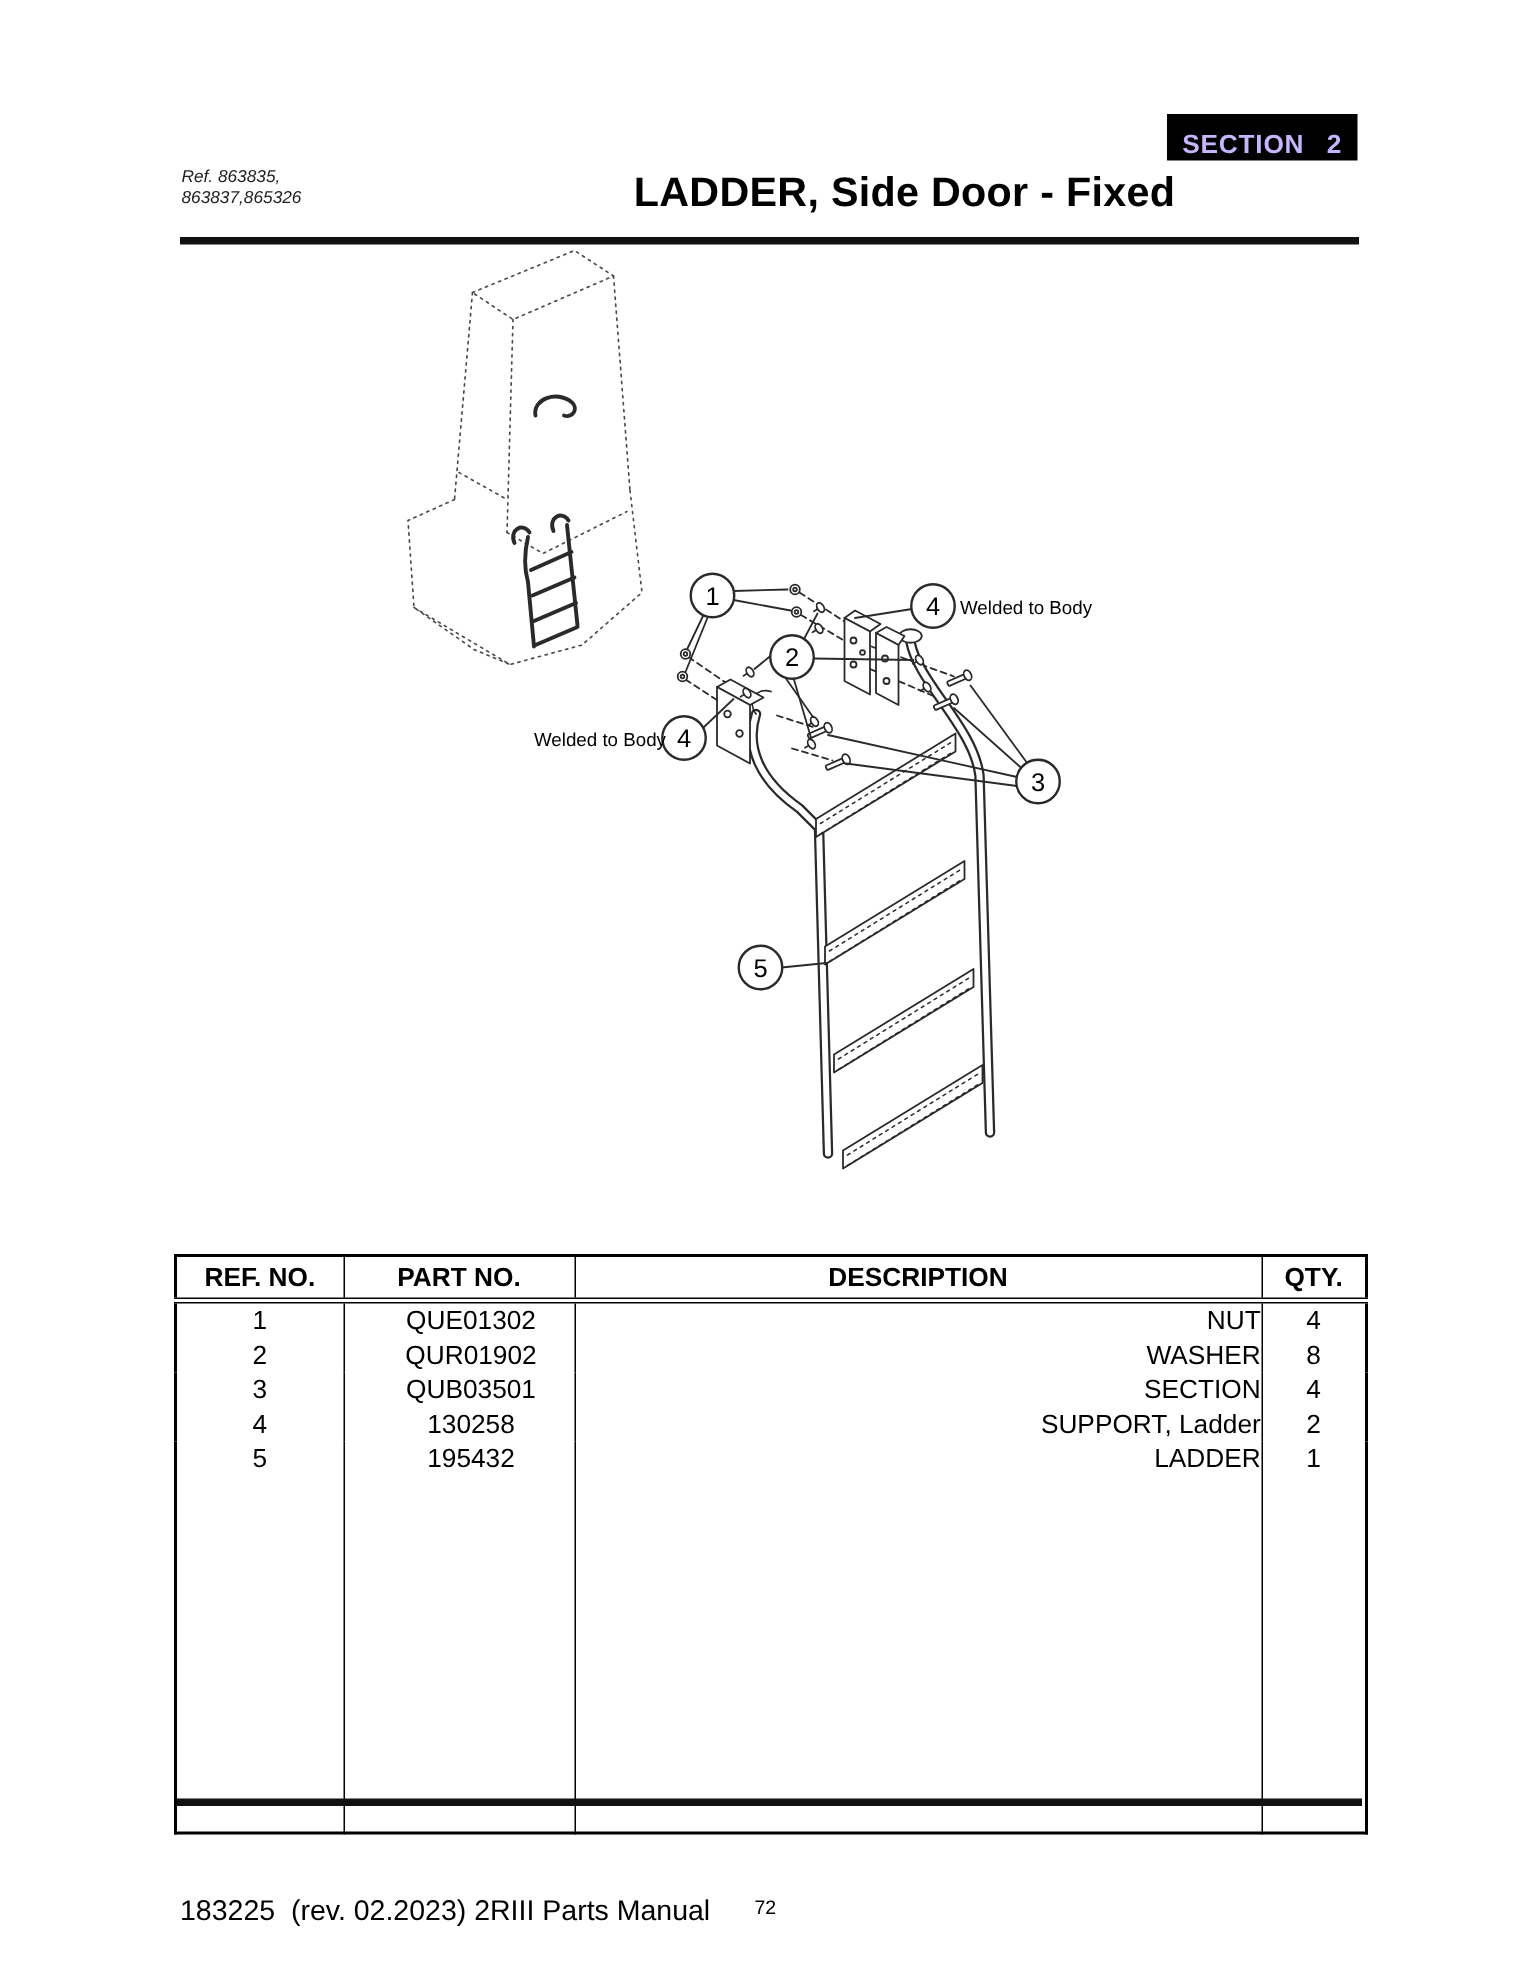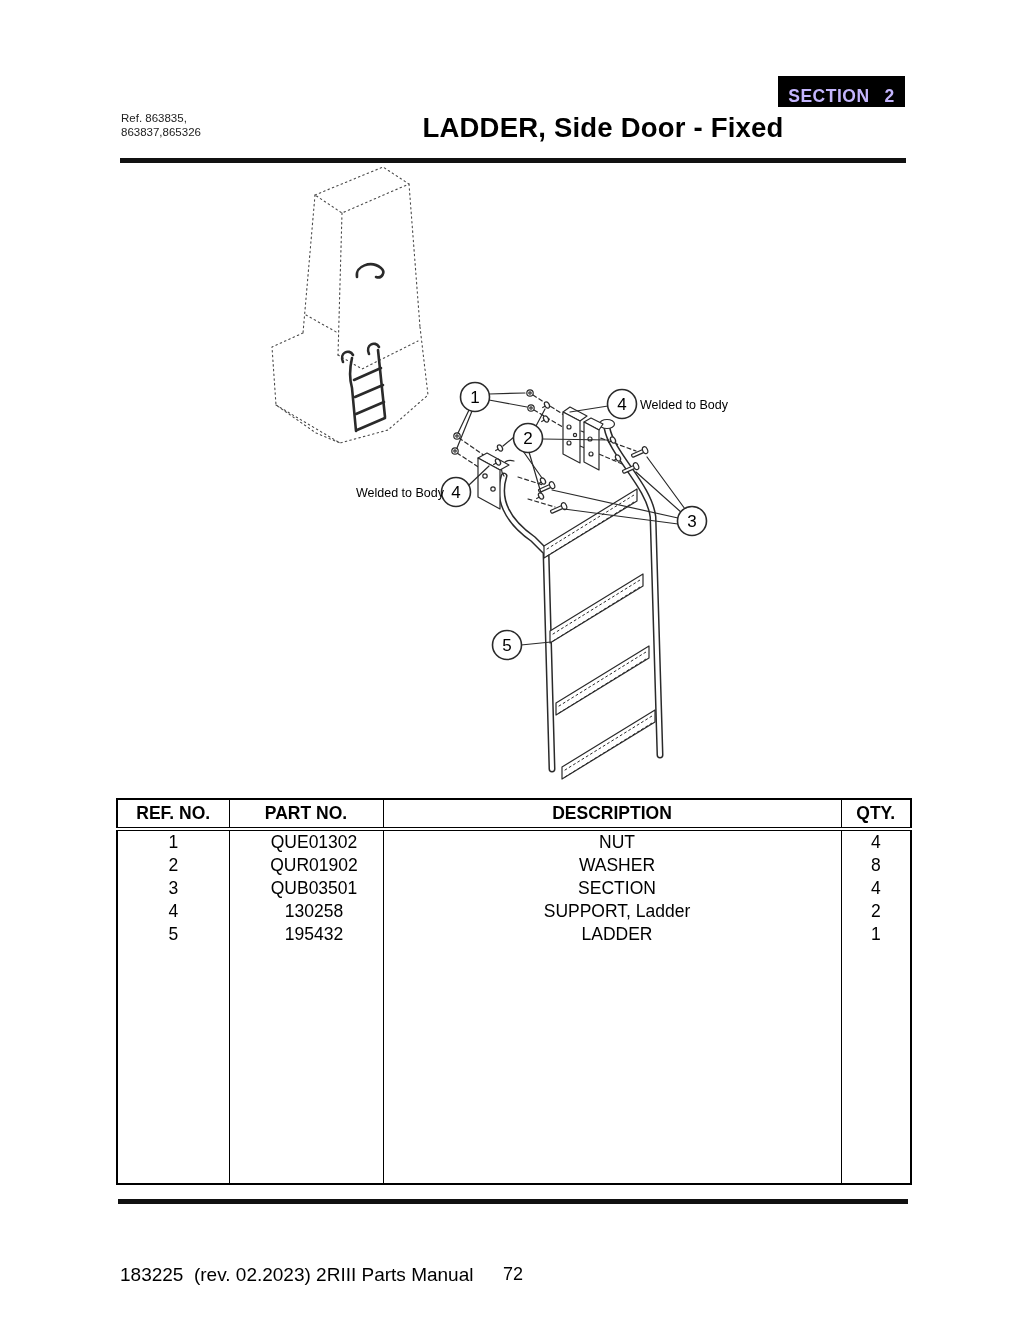--- a/index.html
+++ b/index.html
@@ -3,61 +3,61 @@
 <meta charset="utf-8">
 <style>
   html,body{margin:0;padding:0;background:#fff;}
   body{
     width:1024px;height:1325px;position:relative;overflow:hidden;
     font-family:"Liberation Sans", sans-serif;color:#000;
   }
   .abs{position:absolute;}
   
   .ref-note{
-    left:121px;top:111px;font-size:11.5px;
+    left:121px;top:111px;font-size:11.5px;font-style:italic;
     line-height:14px;color:#222;
   }
   .section-badge{
     left:778px;top:76px;width:127px;height:31px;background:#000;color:#c4b5fd;
     display:flex;align-items:flex-end;justify-content:center;
     font-size:17.5px;font-weight:bold;letter-spacing:.5px;
   }
   .section-badge .num{margin-left:15px;}
   .page-title{
     left:300px;top:112px;width:606px;text-align:center;
     font-size:27.5px;font-weight:bold;letter-spacing:.2px;white-space:nowrap;
   }
   .header-rule{left:120px;top:158px;width:786px;height:5px;background:#111;}
   
   .diagram{left:100px;top:165px;}
   .diagram text{font-family:"Liberation Sans",sans-serif;}
   .callout-num{font-size:17px;}
   .weld-label{font-size:12.5px;}
   
   .parts-table{
-    left:116px;top:798px;width:794px;height:387px;
+    left:116px;top:836px;width:794px;height:387px;
     border:2px solid #000;border-collapse:collapse;table-layout:fixed;
     font-size:17.5px;
   }
   .parts-table th,.parts-table td{padding:0;vertical-align:top;}
   .parts-table th{
     font-weight:bold;text-align:center;height:27px;vertical-align:middle;
     border-bottom:4px double #000;font-size:17.5px;
   }
   .parts-table th+th,.parts-table td+td{border-left:1.5px solid #000;}
   .parts-table td{line-height:23px;height:23px;}
   .c-ref{text-align:center;}
   .c-part{text-align:center;padding-left:16px !important;}
-  .c-desc{text-align:center;padding-left:10px !important;}
+  .c-desc{text-align:right;padding-left:10px !important;}
   .c-qty{text-align:center;}
   .filler td{height:auto;}
   
   .footer-rule{left:118px;top:1199px;width:790px;height:5px;background:#111;}
   .footer-left{left:120px;top:1264px;font-size:19px;white-space:pre;}
-  .footer-page{left:503px;top:1264px;font-size:18px;}
+  .footer-page{left:503px;top:1264px;font-size:13px;}
 </style>
 </head>
 <body>
 
 <div class="abs ref-note">
   <div>Ref. 863835,</div>
   <div>863837,865326</div>
 </div>
 
 <div class="abs section-badge">

